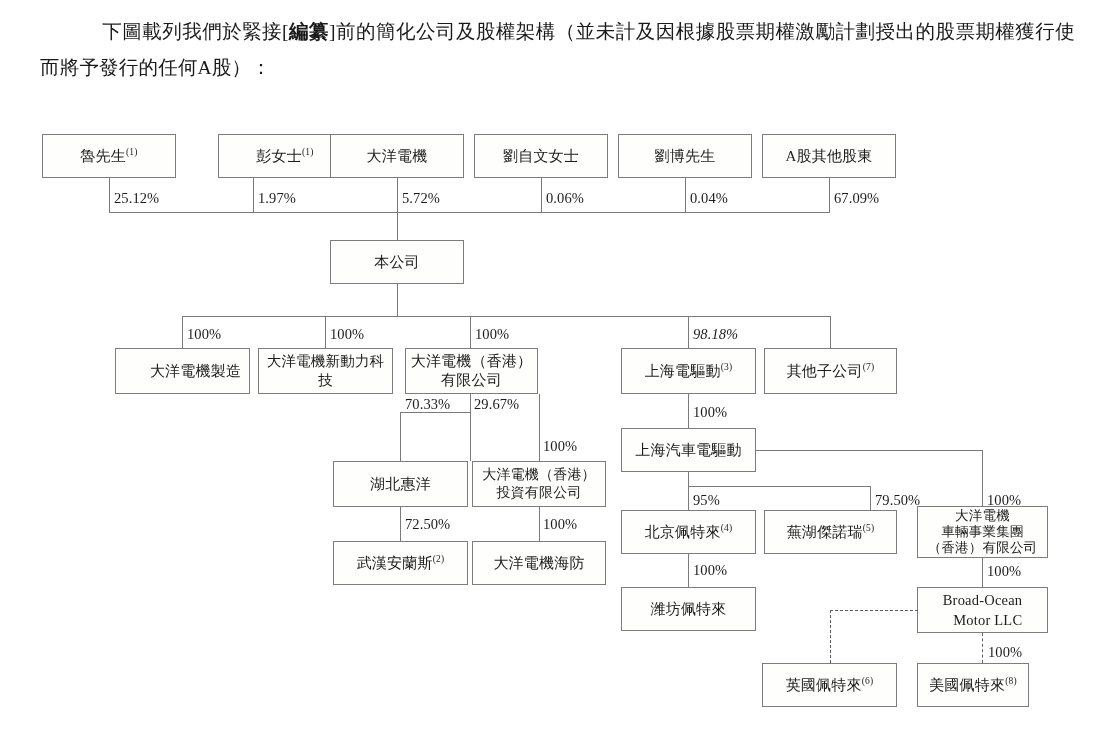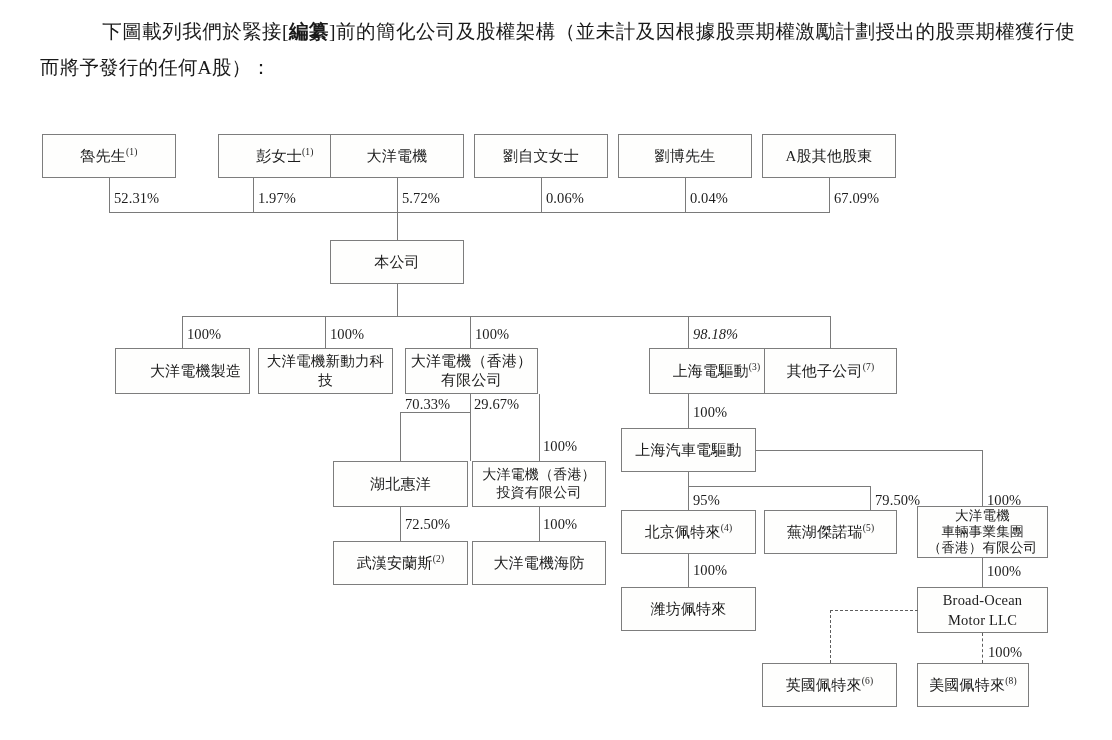--- a/index.html
+++ b/index.html
@@ -36,21 +36,21 @@
     justify-content:center;
     text-align:center;
     font-size:15px;
     line-height:19px;
     color:#1c1c1c;
     padding:2px 3px;
     letter-spacing:0.2px;
   }
   .box span.t{display:block;}
   .box sup{font-size:9.5px;vertical-align:super;line-height:0;}
-  .box.en{font-size:14.5px;line-height:20px;}
+  .box.en{font-size:14.5px;line-height:20px;text-align:right;}
 
   
   .ln{position:absolute;background:#7a7a7a;}
   .lnv{width:1px;}
   .lnh{height:1px;}
 
   .dl{position:absolute;}
   .dlv{border-left:1px dashed #5d5d5d;width:0;}
   .dlh{border-top:1px dashed #5d5d5d;height:0;}
 
@@ -94,21 +94,21 @@
 
   <div class="ln lnv" style="left:109px;top:178px;height:34px;"></div>
   <div class="ln lnv" style="left:253px;top:178px;height:34px;"></div>
   <div class="ln lnv" style="left:397px;top:178px;height:34px;"></div>
   <div class="ln lnv" style="left:541px;top:178px;height:34px;"></div>
   <div class="ln lnv" style="left:685px;top:178px;height:34px;"></div>
   <div class="ln lnv" style="left:829px;top:178px;height:34px;"></div>
 
   <div class="ln lnh" style="left:109px;top:212px;width:721px;"></div>
 
-  <div class="pct" style="left:114px;top:190px;">52.31%</div>
+  <div class="pct" style="left:114px;top:190px;">25.12%</div>
   <div class="pct" style="left:258px;top:190px;">1.97%</div>
   <div class="pct" style="left:402px;top:190px;">5.72%</div>
   <div class="pct" style="left:546px;top:190px;">0.06%</div>
   <div class="pct" style="left:690px;top:190px;">0.04%</div>
   <div class="pct" style="left:834px;top:190px;">67.09%</div>
 
   <div class="ln lnv" style="left:397px;top:212px;height:28px;"></div>
 
   <div class="box" style="left:330px;top:240px;width:134px;height:44px;">
     <span class="t">本公司</span>
@@ -133,21 +133,21 @@
   </div>
   <div class="box" style="left:258px;top:348px;width:135px;height:46px;font-size:14.5px;">
     <span class="t">大洋電機新動力科技</span>
   </div>
   <div class="box" style="left:405px;top:348px;width:133px;height:46px;">
     <span>
       <span class="t">大洋電機（香港）</span>
       <span class="t">有限公司</span>
     </span>
   </div>
-  <div class="box" style="left:621px;top:348px;width:135px;height:46px;margin-left:28px;">
+  <div class="box" style="left:621px;top:348px;width:135px;height:46px;">
     <span class="t"><span>上海電驅動</span><sup>(3)</sup></span>
   </div>
   <div class="box" style="left:764px;top:348px;width:133px;height:46px;">
     <span class="t"><span>其他子公司</span><sup>(7)</sup></span>
   </div>
 
   <div class="ln lnv" style="left:470px;top:394px;height:18px;"></div>
   <div class="ln lnh" style="left:400px;top:412px;width:71px;"></div>
   <div class="ln lnv" style="left:400px;top:412px;height:49px;"></div>
   <div class="ln lnv" style="left:470px;top:394px;height:67px;"></div>

